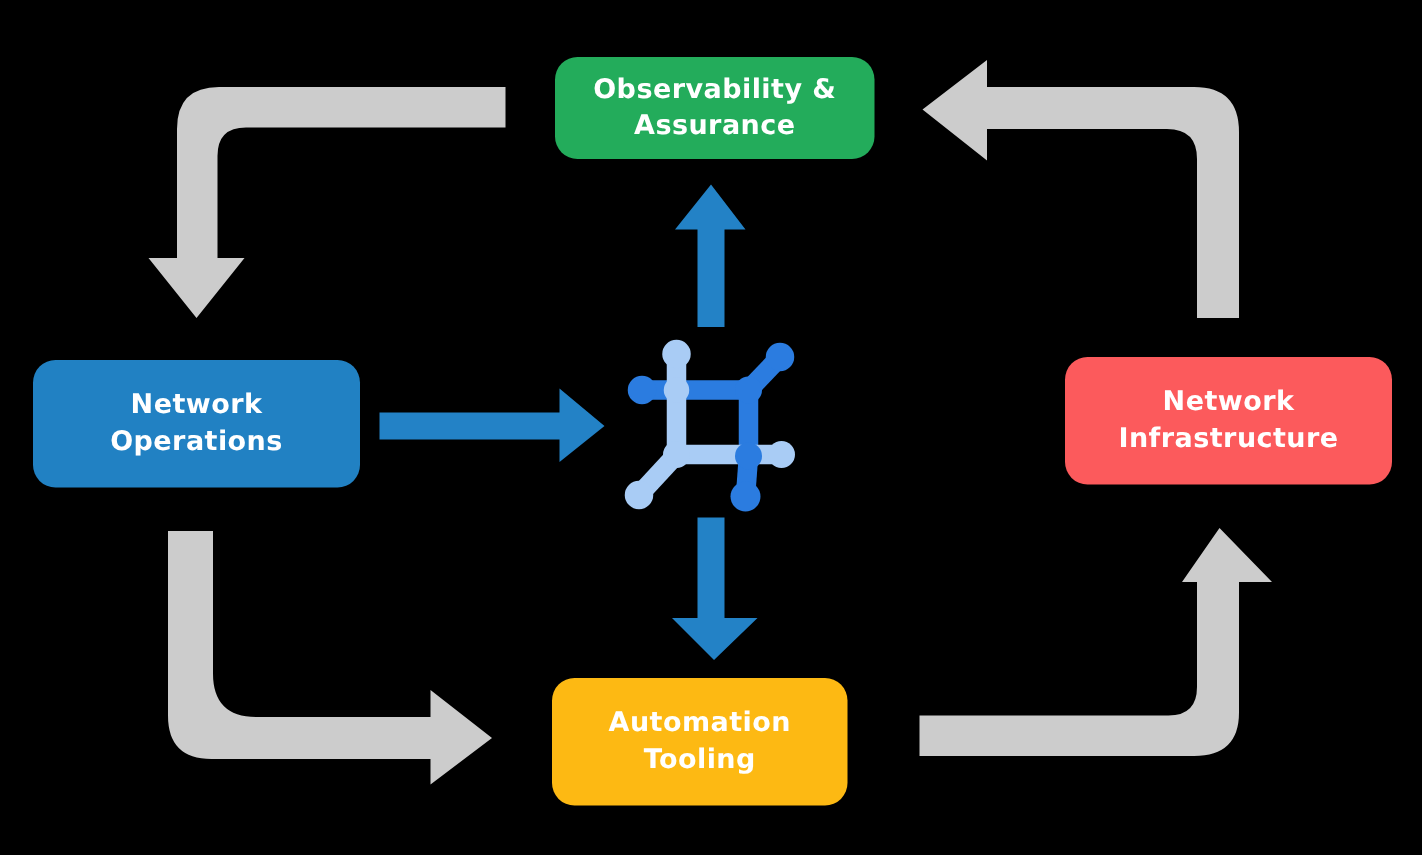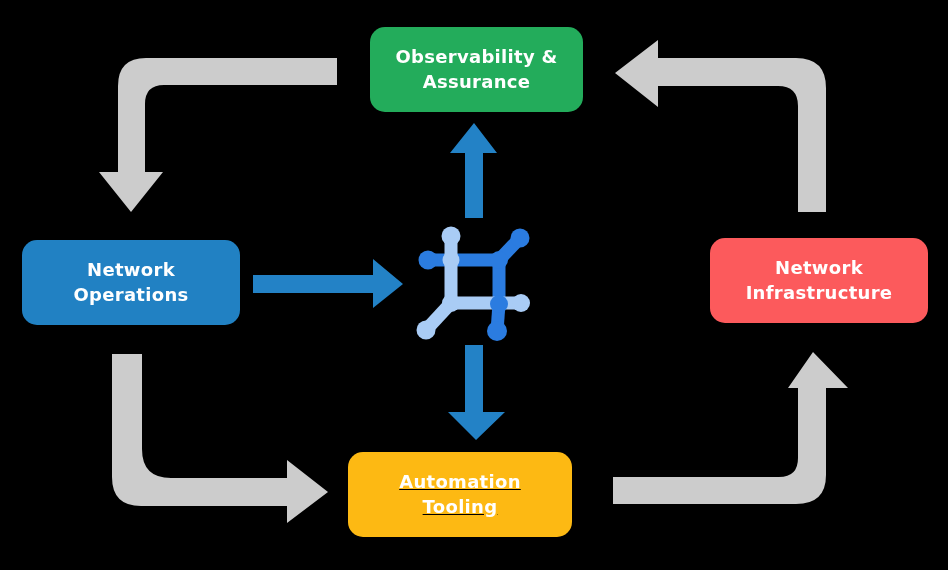--- a/index.html
+++ b/index.html
@@ -10,24 +10,24 @@
   .canvas { position: absolute; left: 0; top: 0; width: 948px; height: 570px; }
   svg.layer { position: absolute; left: 0; top: 0; }
   .node {
     position: absolute; border-radius: 15px;
     display: flex; align-items: center; justify-content: center; text-align: center;
   }
   .node .label {
     color: #ffffff; font-size: 18px; font-weight: 700; line-height: 1.35;
     letter-spacing: 0.3px; white-space: pre-line;
   }
-  #node-top    { left: 370px; top: 27px;  width: 213px; height: 85px; }
+  #node-top    { left: 370px; top: 38px;  width: 213px; height: 68px; }
   #node-left   { left: 22px;  top: 240px; width: 218px; height: 85px; }
   #node-right  { left: 710px; top: 238px; width: 218px; height: 85px; }
-  #node-bottom { left: 348px; top: 452px; width: 224px; height: 85px; text-decoration: underline; }
+  #node-bottom { left: 368px; top: 452px; width: 197px; height: 85px; }
 </style>
 </head>
 <body style="background-color: rgb(0, 0, 0);">
 
 <div class="canvas">
 
   <svg class="layer" width="948" height="570" viewBox="0 0 948 570">
 
     <g fill="#CCCCCC">
       <path d="M337,58 H146 Q118,58 118,86 V172 H99 L131,212 L163,172 H145 V104 Q145,85 164,85 H337 Z"></path>

